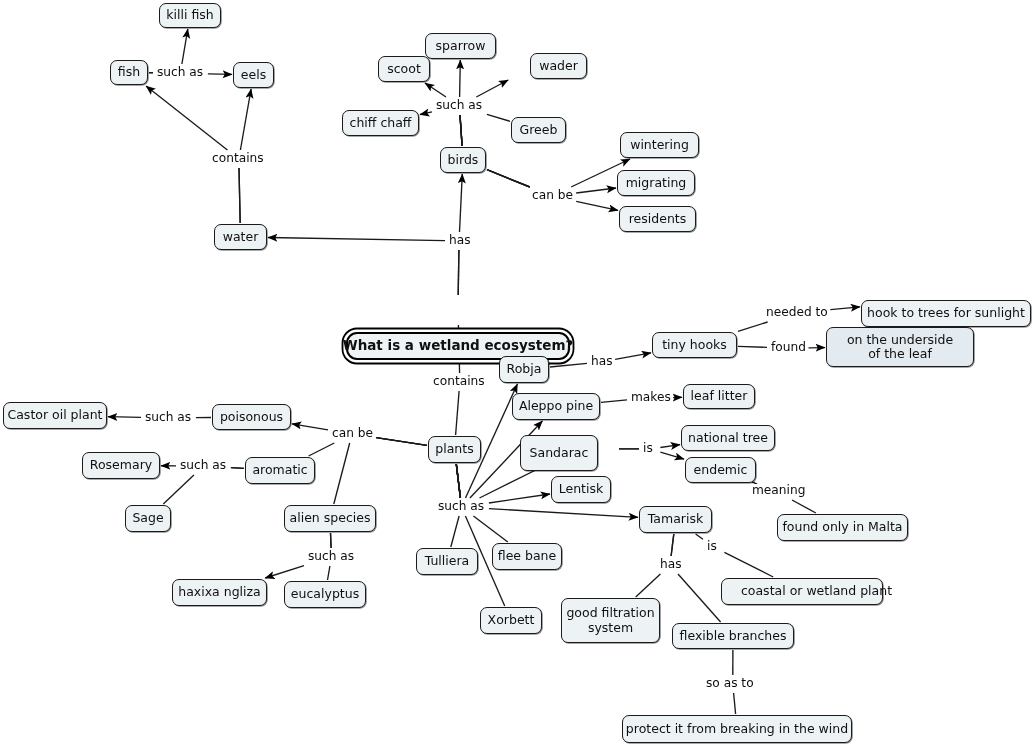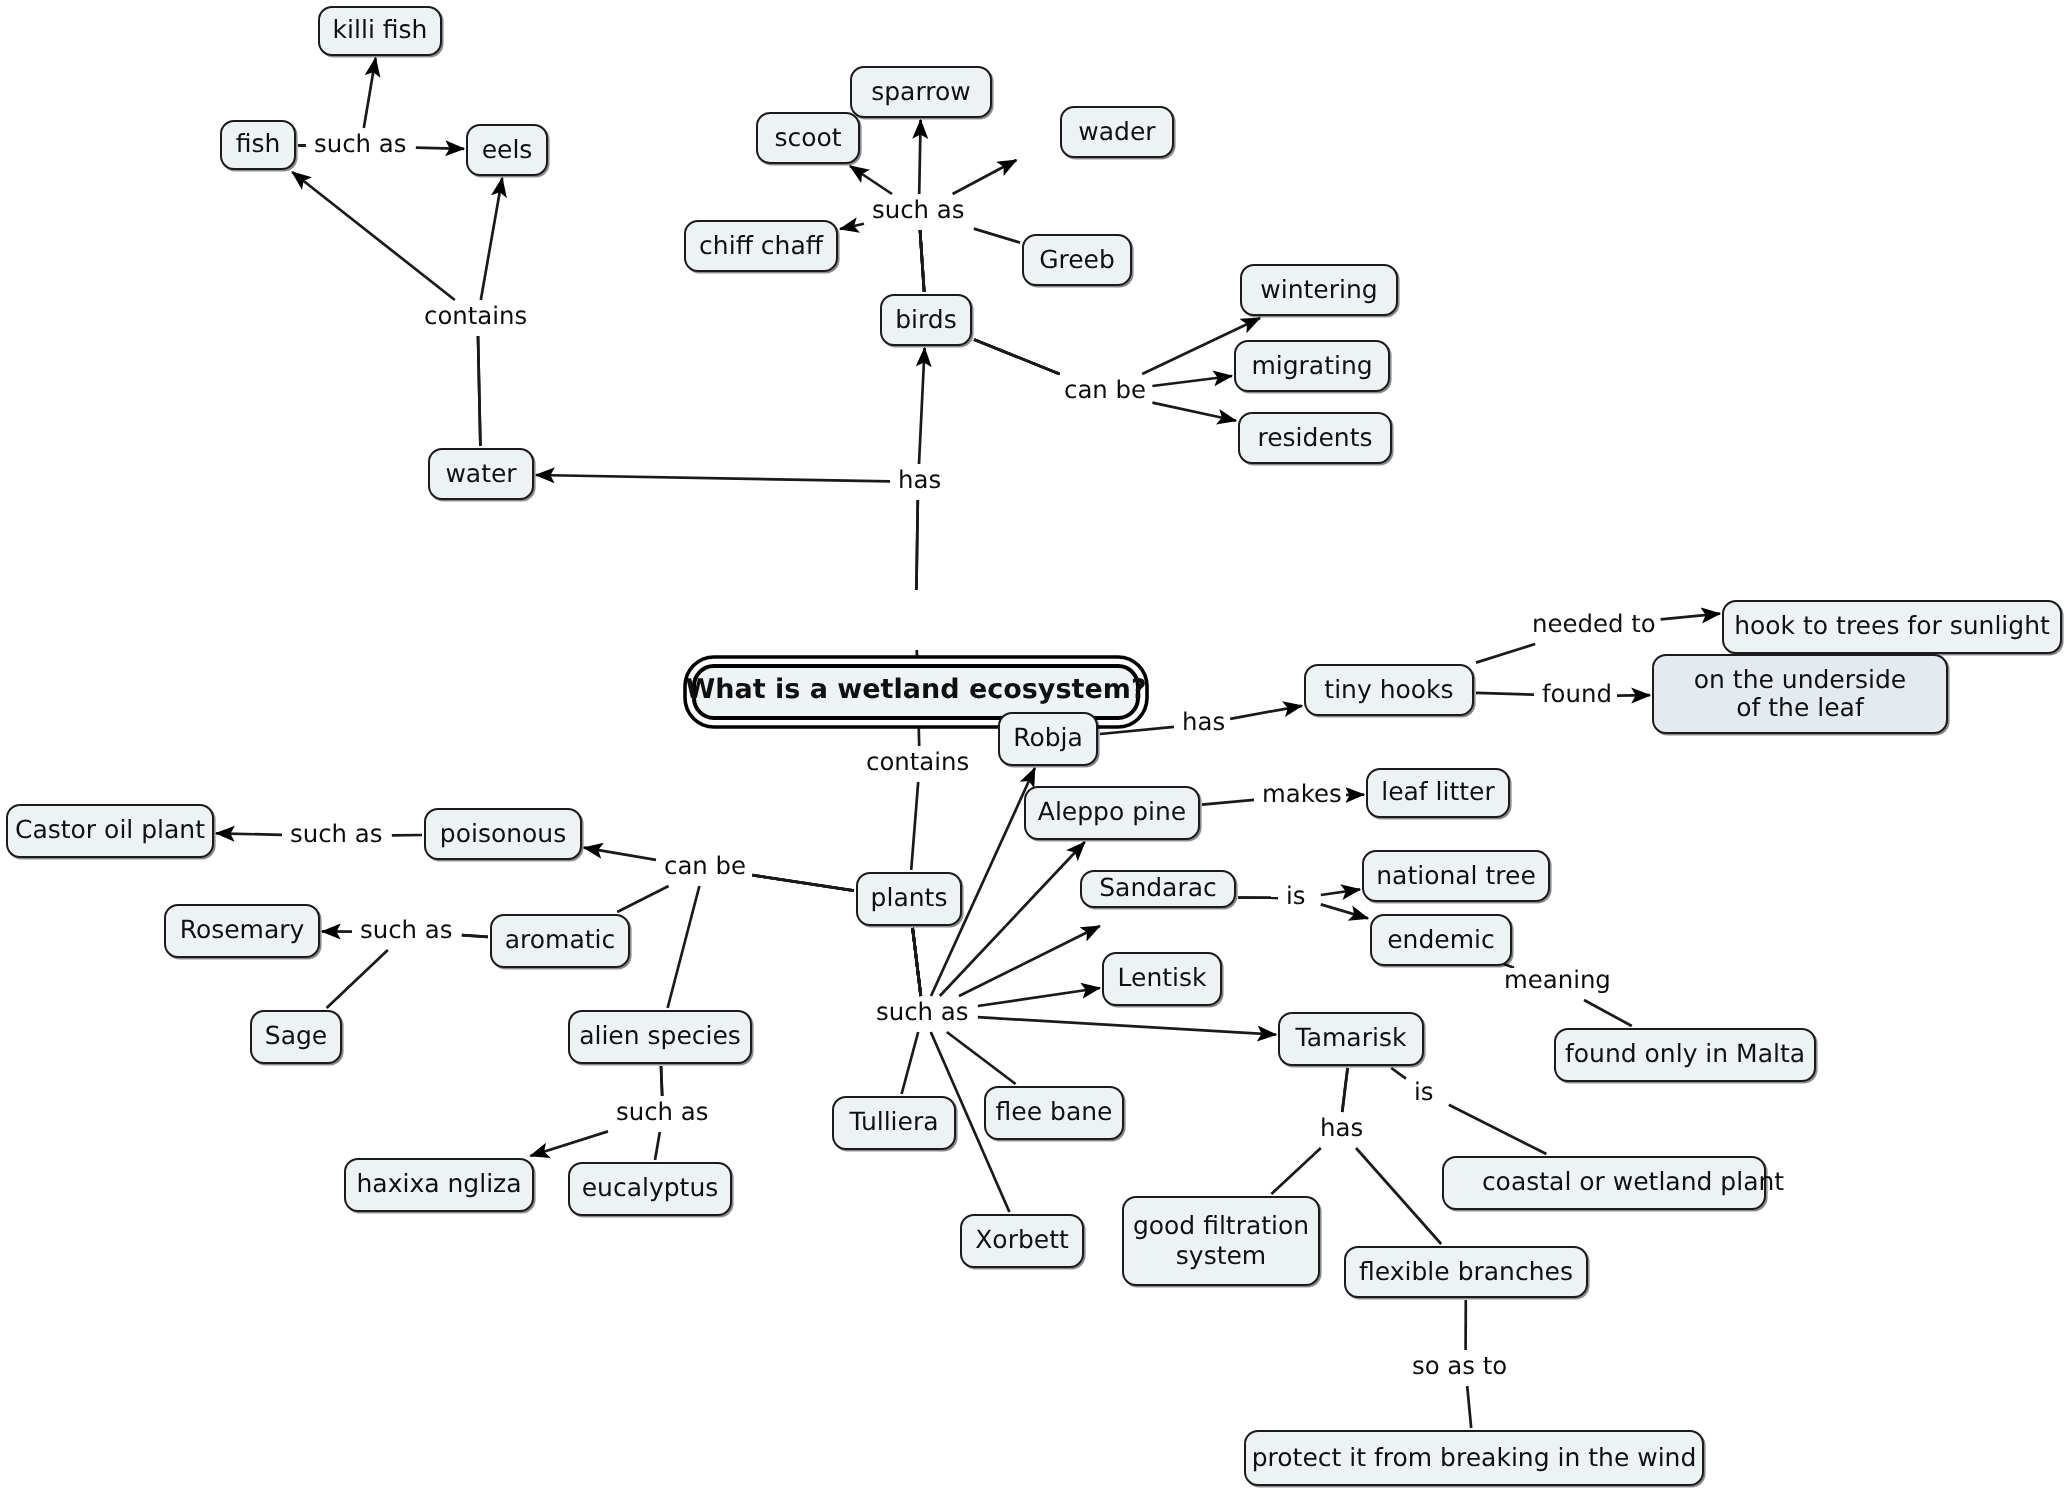--- a/index.html
+++ b/index.html
@@ -155,21 +155,21 @@
       <div class="node" style="left: 620px; top: 132px; width: 79px; height: 26px;">wintering</div>
       <div class="node" style="left: 617px; top: 170px; width: 78px; height: 26px;">migrating</div>
       <div class="node" style="left: 619px; top: 206px; width: 77px; height: 26px;">residents</div>
       <div class="node" style="left: 652px; top: 332px; width: 85px; height: 26px;">tiny hooks</div>
       <div class="node" style="left: 861px; top: 285px; width: 170px; height: 27px; margin-top: 15px;">hook to trees for sunlight</div>
       <div class="node tinted" style="left: 826px; top: 327px; width: 148px; height: 40px;">on the underside
 of the leaf</div>
       <div class="node" style="left: 499px; top: 356px; width: 50px; height: 27px;">Robja</div>
       <div class="node" style="left: 512px; top: 393px; width: 88px; height: 27px;">Aleppo pine</div>
       <div class="node" style="left: 683px; top: 384px; width: 72px; height: 25px;">leaf litter</div>
-      <div class="node" style="left: 540px; top: 435px; width: 78px; height: 19px;">Sandarac</div>
+      <div class="node" style="left: 520px; top: 435px; width: 78px; height: 36px;">Sandarac</div>
       <div class="node" style="left: 681px; top: 425px; width: 94px; height: 26px;">national tree</div>
       <div class="node" style="left: 685px; top: 457px; width: 71px; height: 26px;">endemic</div>
       <div class="node" style="left: 777px; top: 514px; width: 131px; height: 27px;">found only in Malta</div>
       <div class="node" style="left: 551px; top: 476px; width: 60px; height: 27px;">Lentisk</div>
       <div class="node" style="left: 639px; top: 506px; width: 73px; height: 27px;">Tamarisk</div>
       <div class="node" style="left: 721px; top: 578px; width: 162px; height: 27px; padding-left: 36px;">coastal or wetland plant</div>
       <div class="node" style="left: 561px; top: 598px; width: 99px; height: 45px;">good filtration
 system</div>
       <div class="node" style="left: 672px; top: 623px; width: 122px; height: 26px;">flexible branches</div>
       <div class="node" style="left: 622px; top: 715px; width: 230px; height: 28px;">protect it from breaking in the wind</div>

